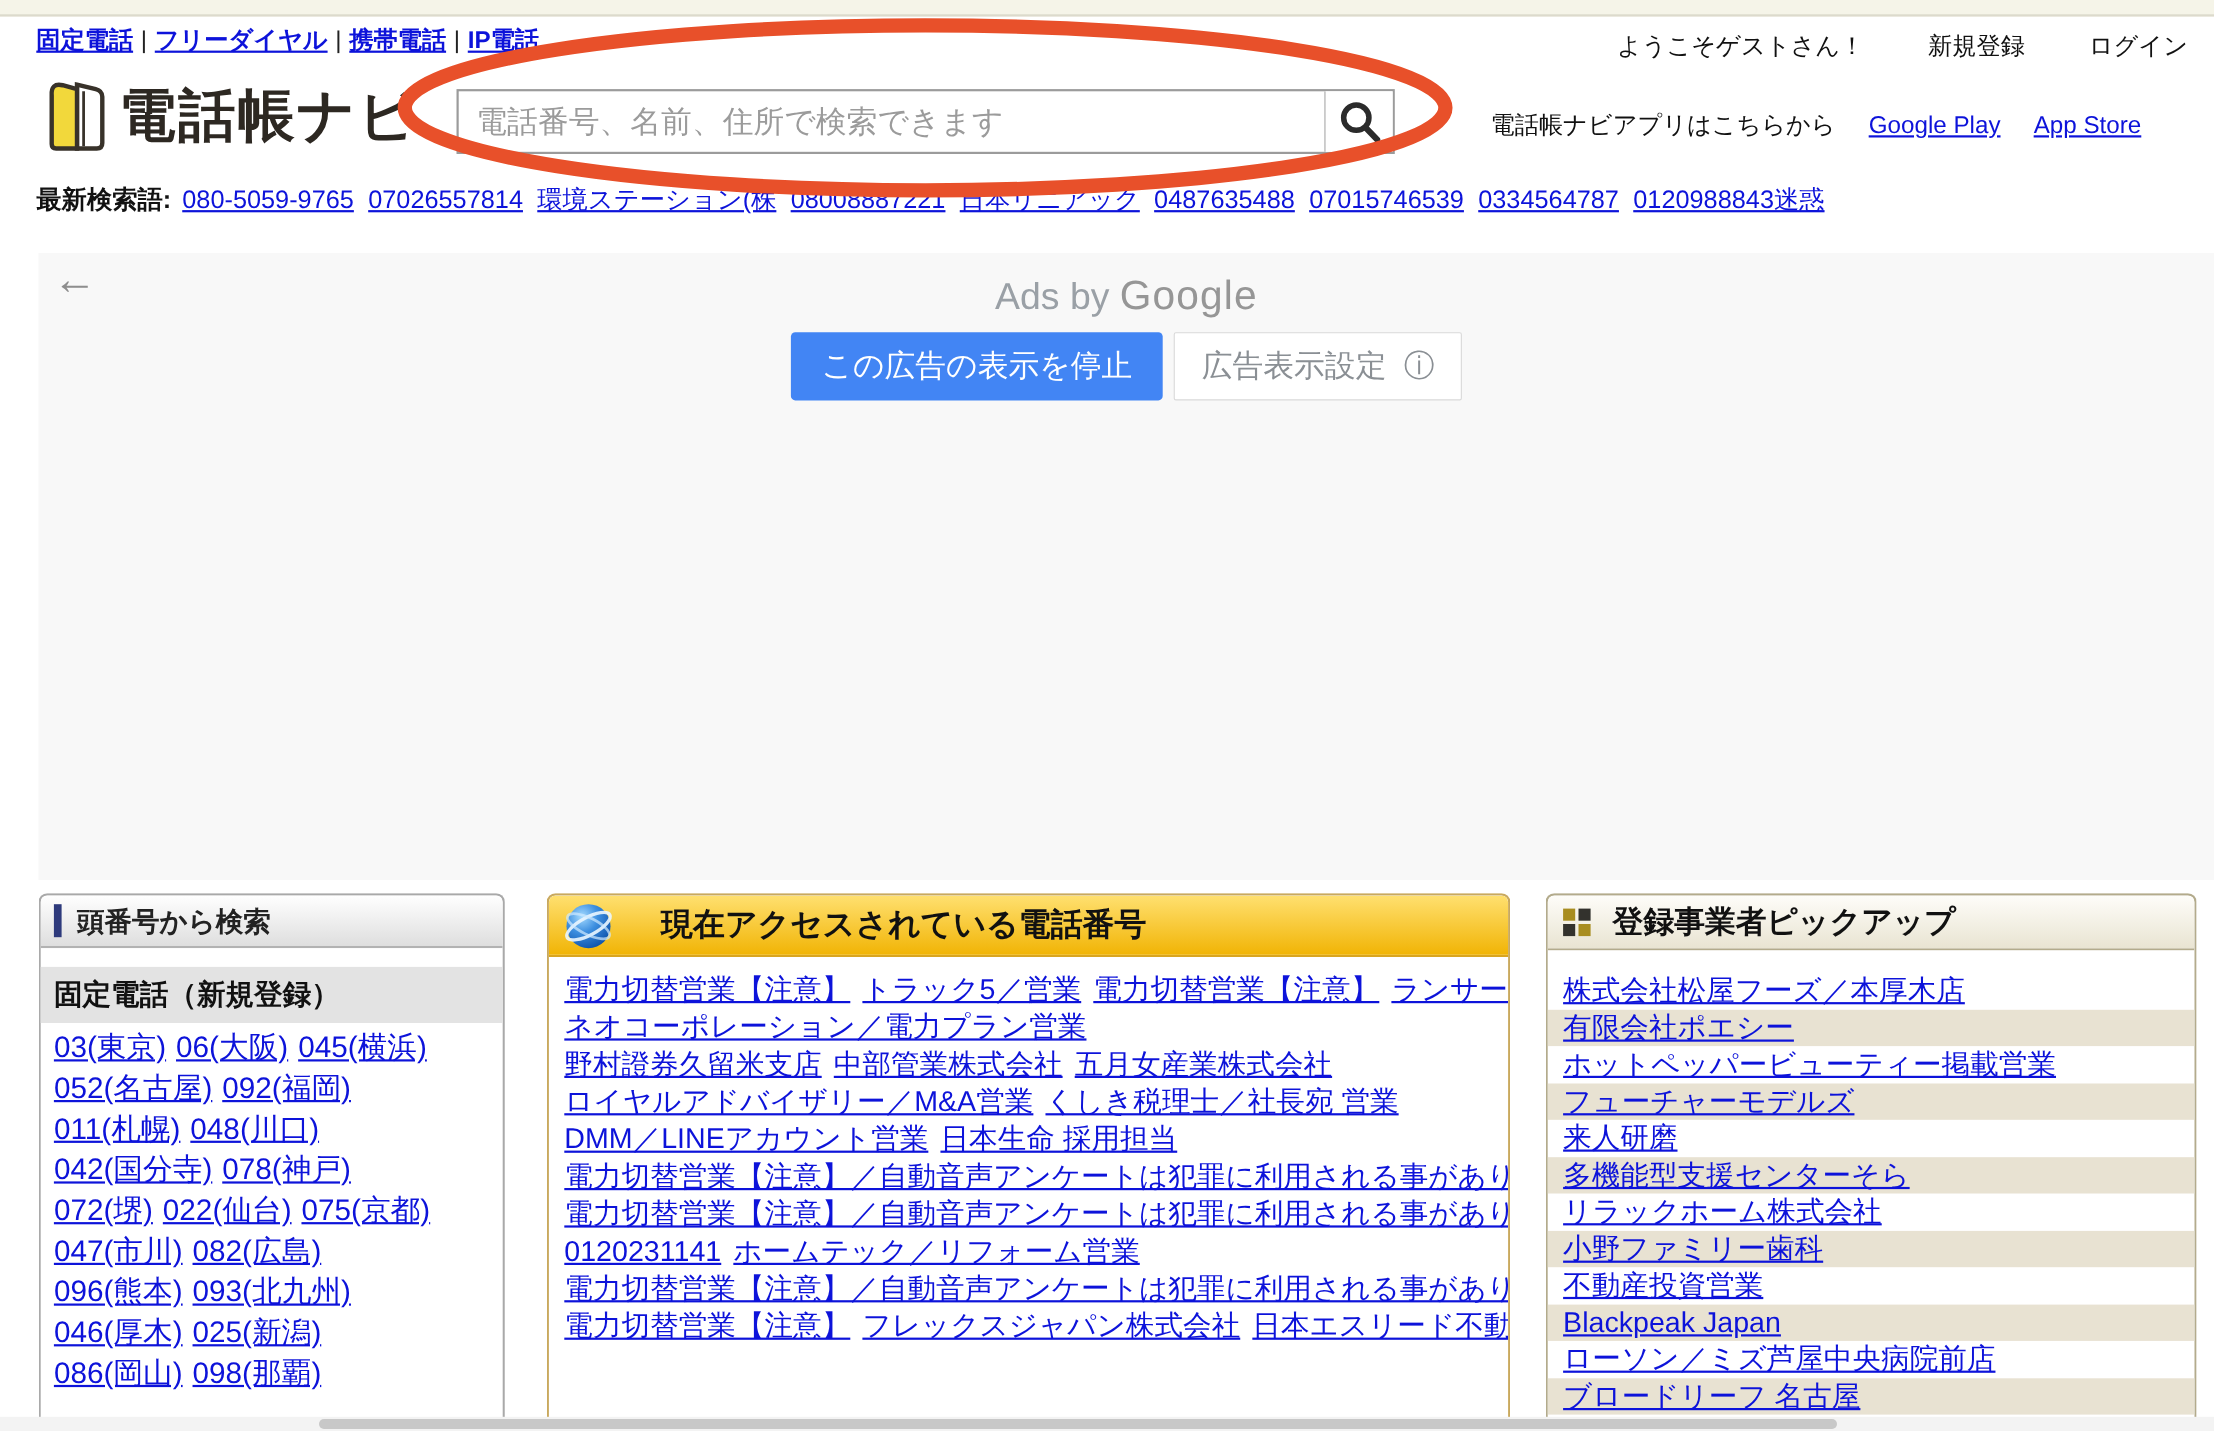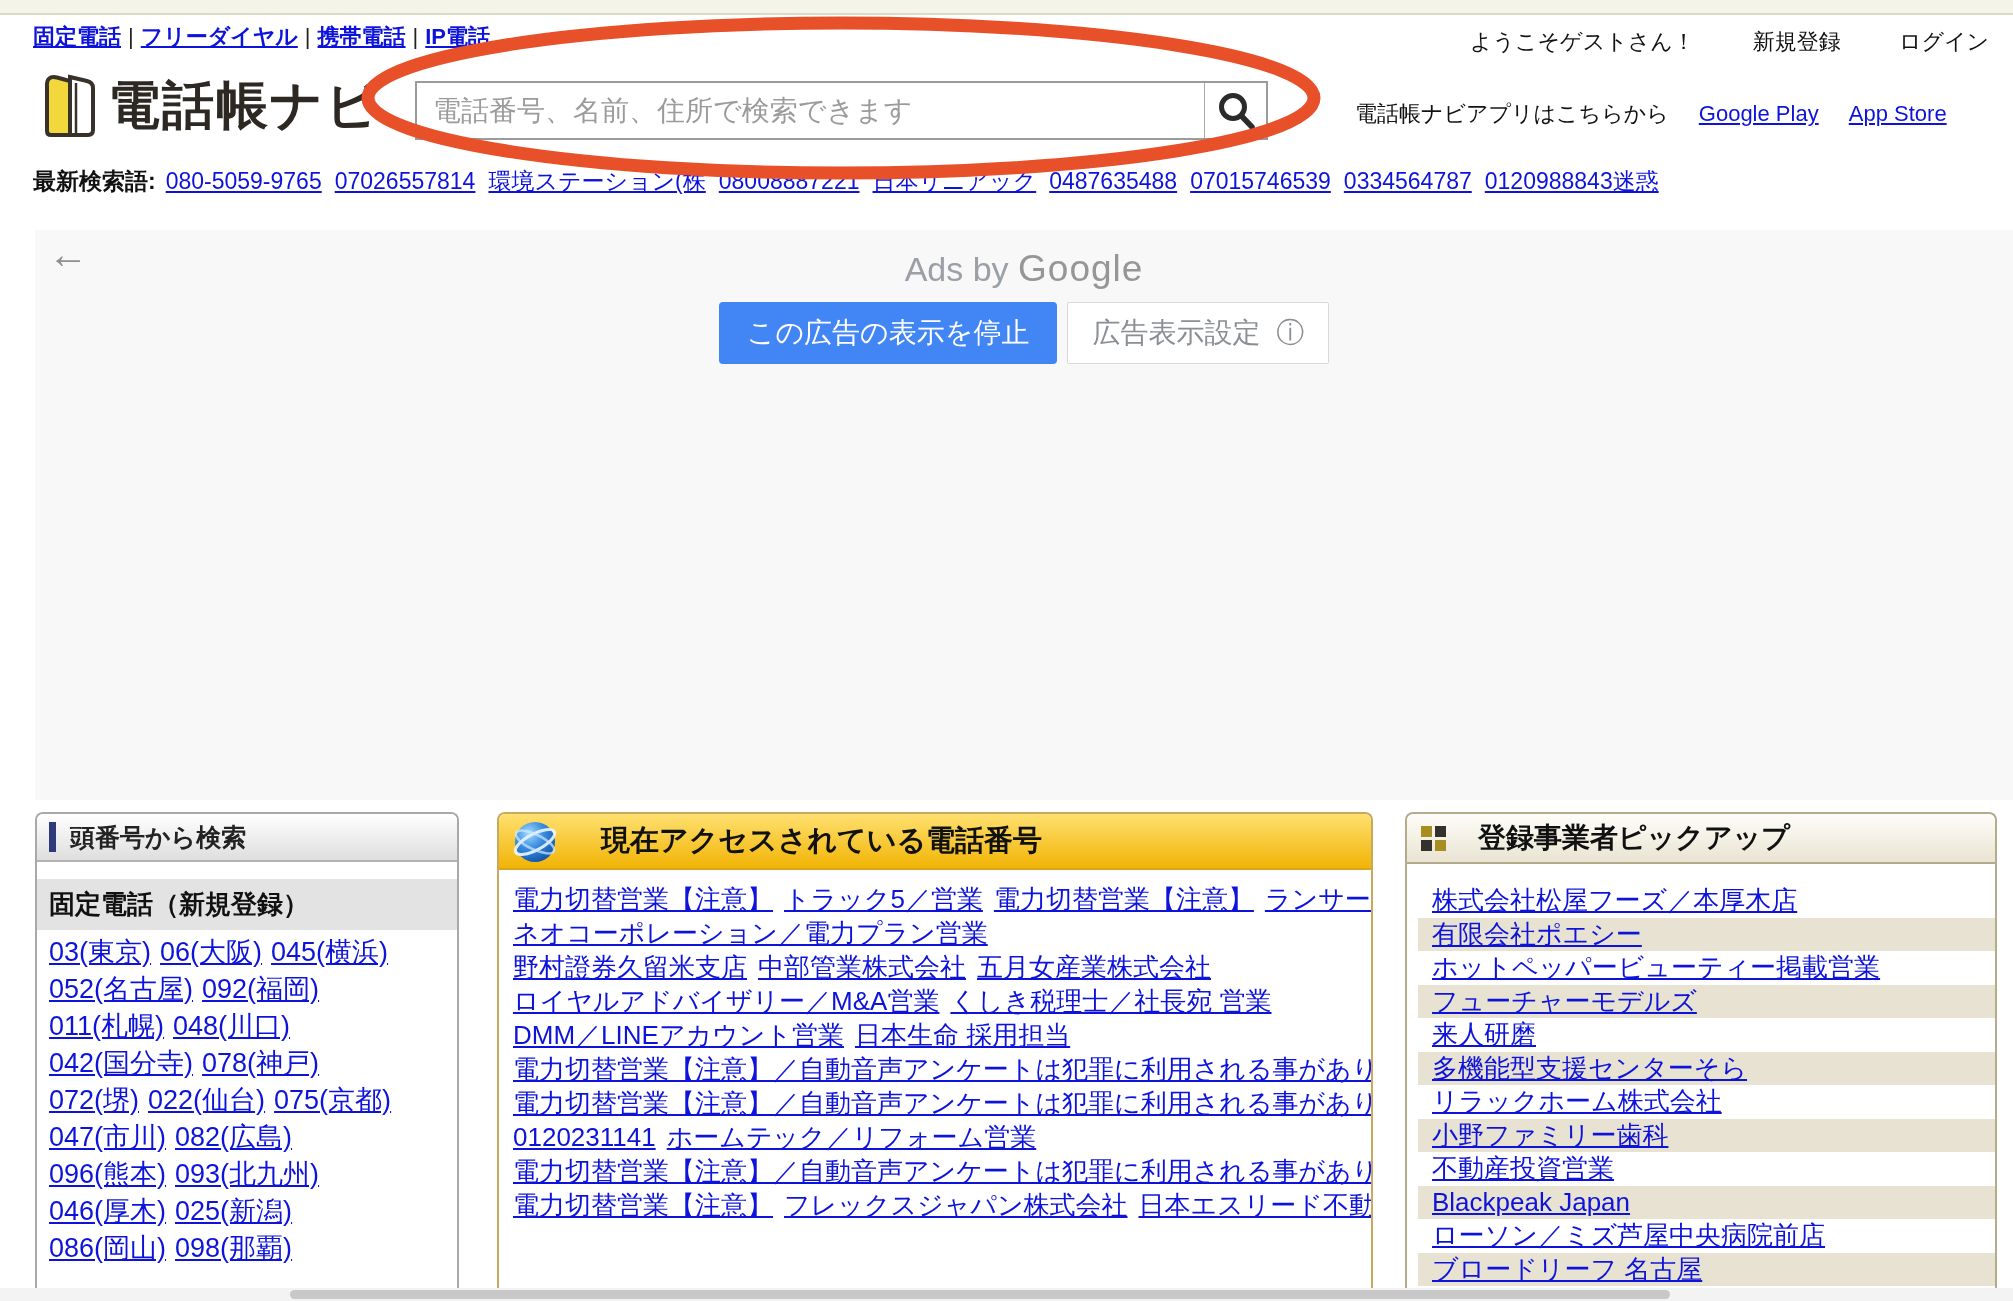--- a/index.html
+++ b/index.html
@@ -60,22 +60,22 @@
   .mid-header svg{margin-left:12px;}
   .mid-title{font-size:29px;font-weight:bold;color:#111;margin-left:42px;}
   .mid-rows{padding:12px 14px 0 14px;font-size:26px;line-height:34px;white-space:nowrap;overflow:hidden;}
   .mid-rows a{margin-right:11px;}
   
   .panel-right{left:1405px;width:592px;height:489px;border:2px solid #b3ab8c;border-bottom:none;border-radius:8px 8px 0 0;overflow:hidden;}
   .right-header{height:50px;background:linear-gradient(#fefdf9,#e9e4d2);border-bottom:2px solid #b3ab8c;border-radius:6px 6px 0 0;display:flex;align-items:center;}
   .grid-icon{margin-left:14px;display:grid;grid-template-columns:11px 11px;grid-template-rows:11px 11px;gap:3px;}
   .grid-icon i{display:block;}
   .gi-a{background:#a88d20;}.gi-b{background:#33322d;}
-  .right-title{font-size:28px;font-weight:bold;margin-left:32px;color:#111;}
-  .pickup-list{padding-top:20px;padding-left:11px;}
+  .right-title{font-size:28px;font-weight:bold;margin-left:20px;color:#111;}
+  .pickup-list{padding-top:20px;}
   .pickup-row{height:33.5px;line-height:33.5px;padding-left:14px;font-size:26px;white-space:nowrap;overflow:hidden;}
   .pickup-row.alt{background:#e8e2d2;}
   
   .hscroll{position:absolute;left:0;bottom:0;width:2013px;height:13px;background:#f3f3f3;}
   .hscroll-thumb{position:absolute;left:290px;top:2px;width:1380px;height:9px;background:#c8c8c8;border-radius:5px;cursor:pointer;}
 </style>
 </head>
 <body>
 
 <div id="root">

